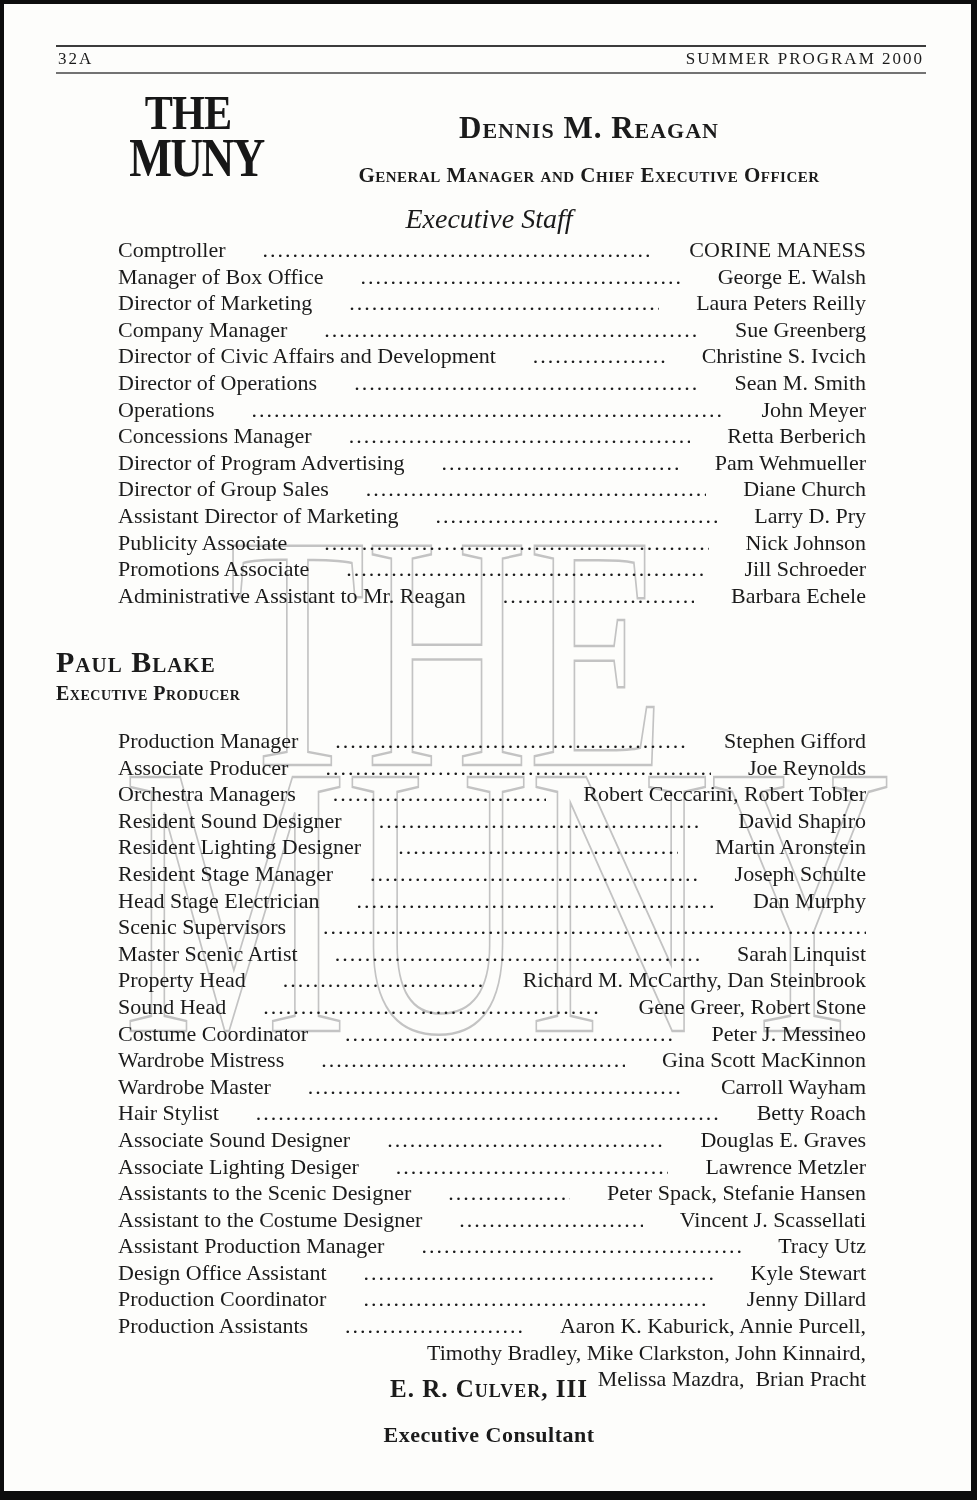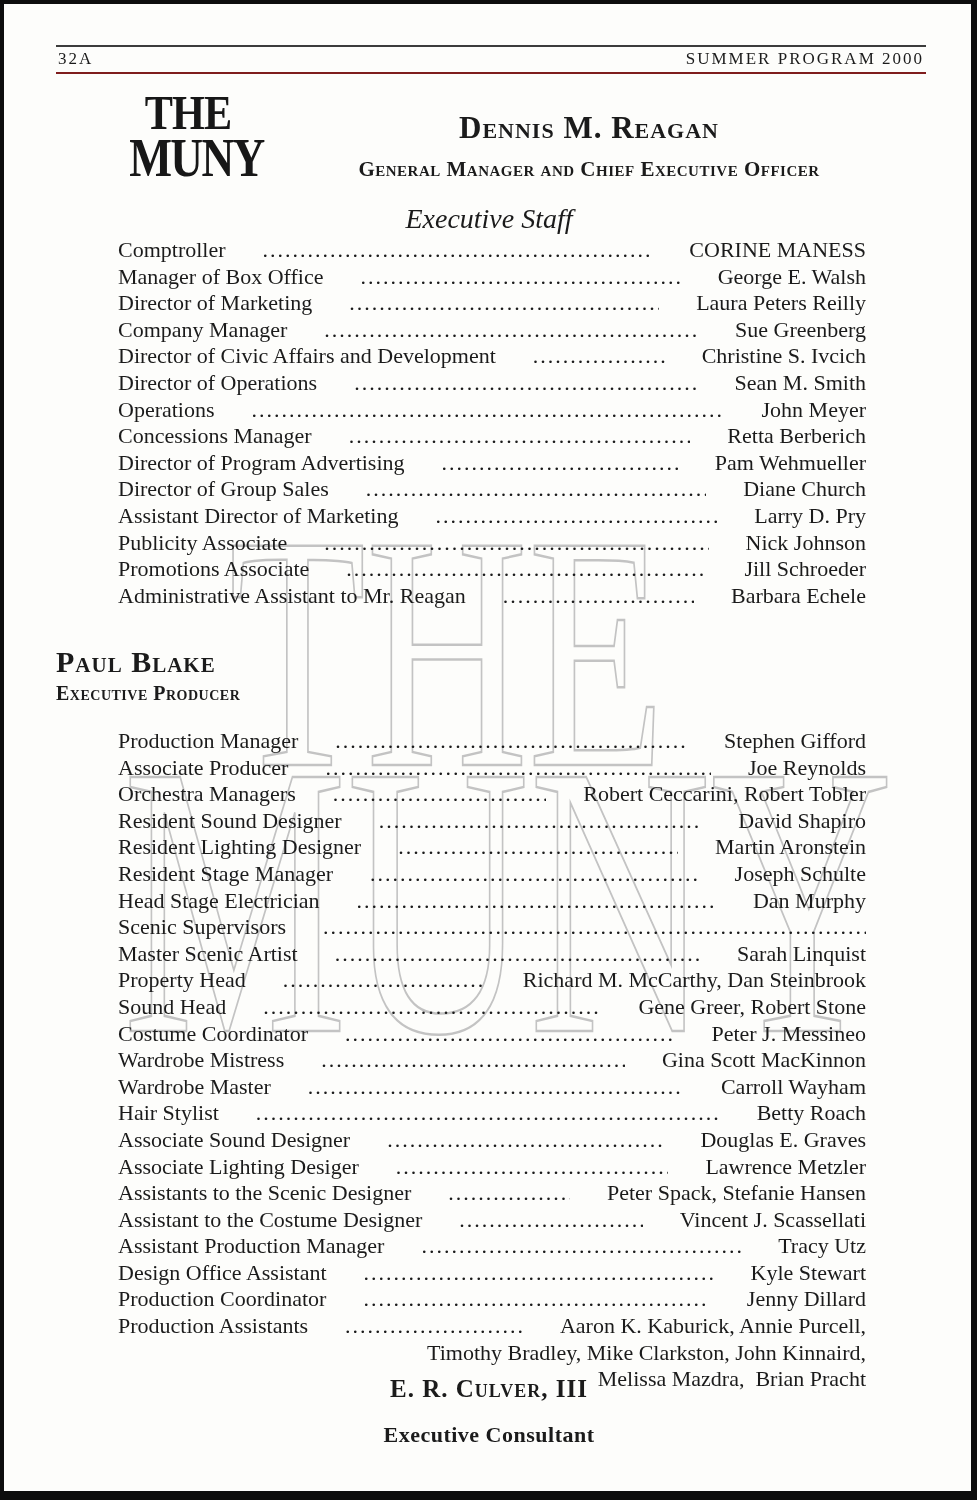--- a/index.html
+++ b/index.html
@@ -14,37 +14,37 @@
     border-width: 4px 6px 9px 4px;
     overflow: hidden;
     font-family: "Liberation Serif", "DejaVu Serif", serif;
     color: #1b1b1b;
   }
   
   .runhead {
     position: absolute;
     left: 52px; top: 41px; width: 866px;
     border-top: 2px solid #3c3c3c;
-    border-bottom: 2px solid #7f1d1d;
+    border-bottom: 2px solid #737373;
     padding: 2px 2px 3px 2px;
     display: flex; justify-content: space-between; align-items: baseline;
     font-size: 17px; letter-spacing: 2px;
     z-index: 2;
   }
   
   .logo {
     position: absolute; left: 114px; top: 86px; width: 140px;
     text-align: center; font-weight: bold; color: #171717; z-index: 2;
   }
   .logo .l1 { display: block; font-size: 48px; line-height: 46px; letter-spacing: -1px; transform: scaleX(0.88); }
   .logo .l2 { display: block; font-size: 54px; line-height: 48px; letter-spacing: -2px; transform: scaleX(0.84); margin-top: -2px; }
   
   .masthead { position: absolute; left: 240px; top: 106px; width: 690px; text-align: center; z-index: 2; }
   .masthead .name { font-size: 31px; font-weight: bold; font-variant: small-caps; letter-spacing: 1px; }
-  .masthead .title { font-size: 21px; font-weight: bold; font-variant: small-caps; letter-spacing: 0.5px; margin-top: 11px; }
+  .masthead .title { font-size: 21px; font-weight: bold; font-variant: small-caps; letter-spacing: 0.5px; margin-top: 17px; }
   
   .staff-title {
     position: absolute; left: 52px; top: 199px; width: 866px;
     text-align: center; font-style: italic; font-size: 28px; z-index: 2;
   }
   .sect-head { position: absolute; left: 52px; width: 866px; text-align: left; z-index: 2; }
   .sect-head.blake { top: 641px; }
   .sect-head .name { font-size: 30px; font-weight: bold; font-variant: small-caps; letter-spacing: 1px; }
   .sect-head .sub { font-size: 20px; font-weight: bold; font-variant: small-caps; letter-spacing: 0.5px; margin-top: 3px; }
   

